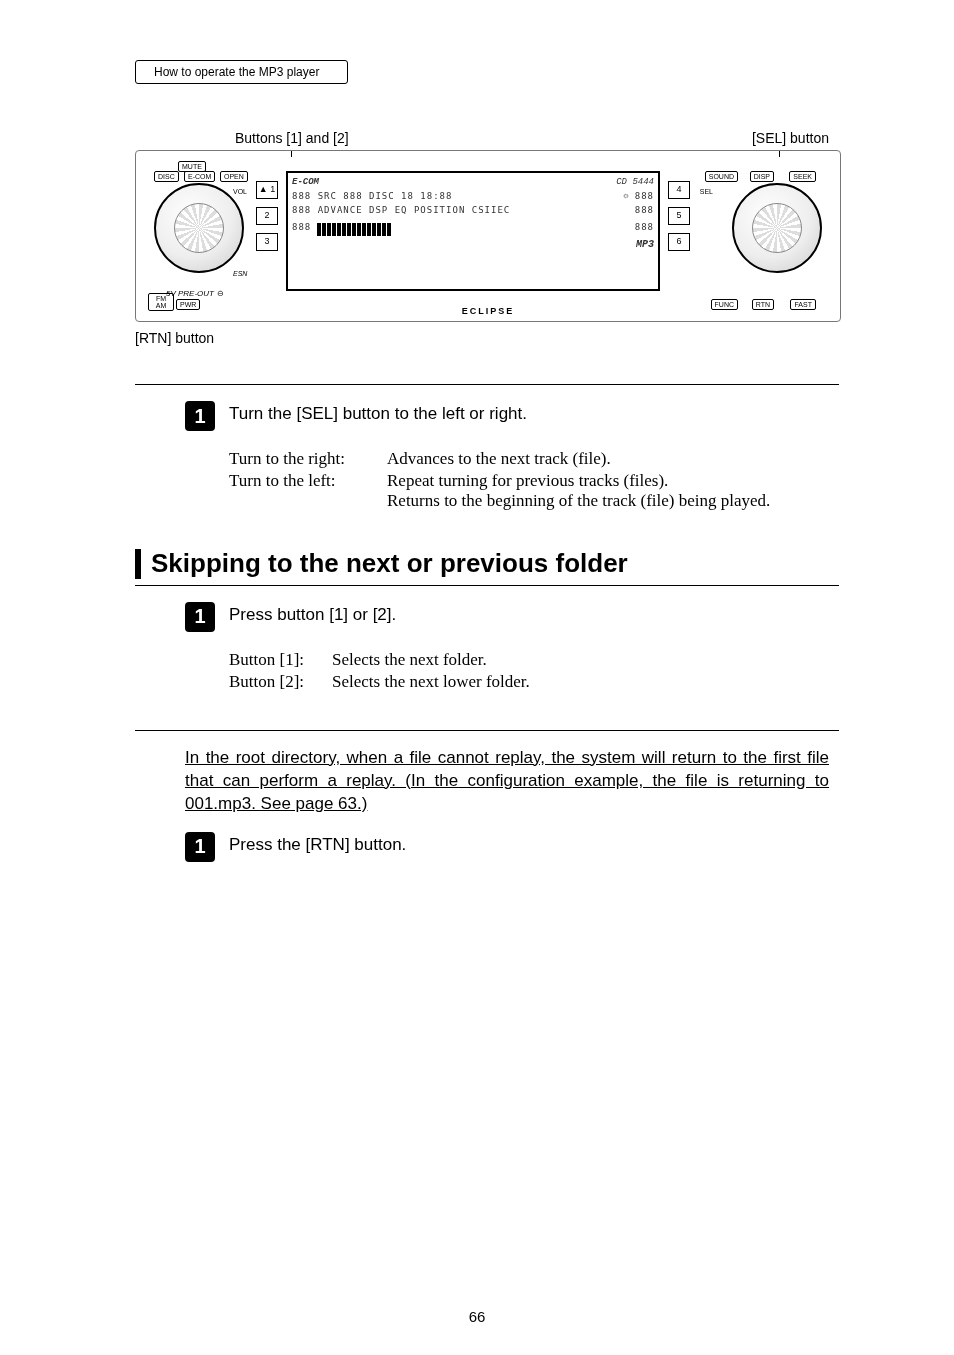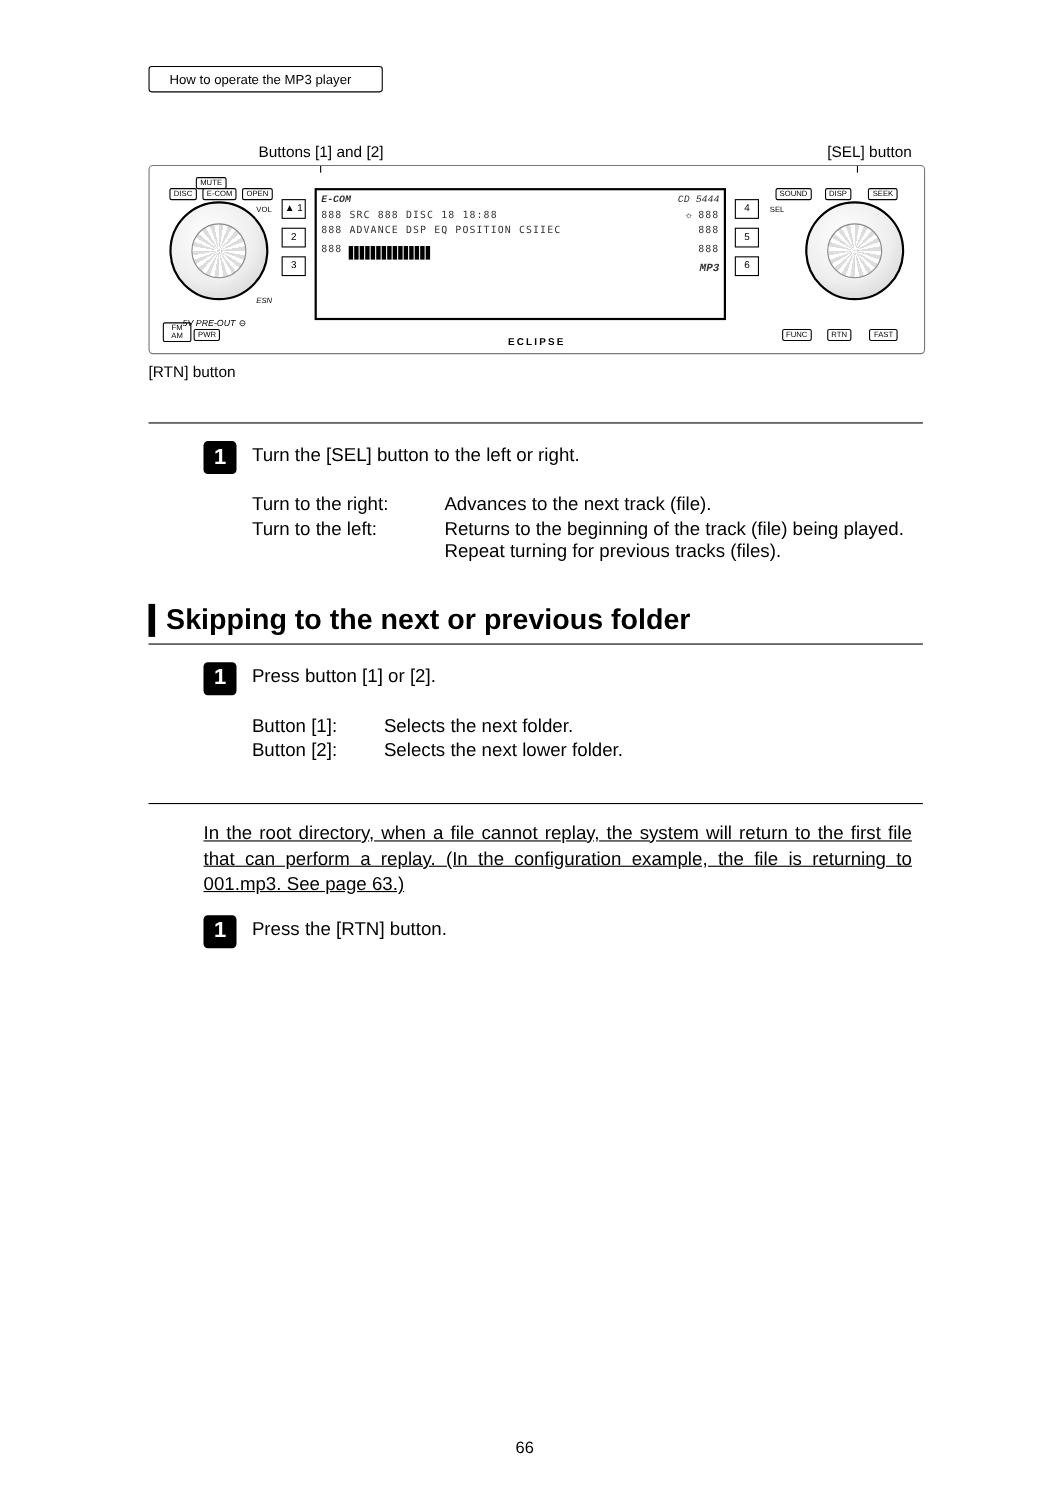--- a/index.html
+++ b/index.html
@@ -155,22 +155,23 @@
     margin-top: 3px;
   }
   .desc-block {
     margin-left: 94px;
     margin-top: 18px;
     margin-right: 10px;
     font-size: 17px;
   }
   .desc-row {
     display: flex;
-    gap: 25px;
+    gap: 8px;
     margin-bottom: 2px;
+    font-family: Liberation Serif, serif;
   }
   .desc-label {
     flex: 0 0 150px;
   }
   .desc-value {
     flex: 1;
     text-align: justify;
   }
   .section-intro {
     margin-left: 50px;
@@ -316,22 +317,22 @@
       <div class="step-text">Turn the [SEL] button to the left or right.</div>
     </div>
     <div class="desc-block">
       <div class="desc-row">
         <div class="desc-label">Turn to the right:</div>
         <div class="desc-value">Advances to the next track (file).</div>
       </div>
       <div class="desc-row">
         <div class="desc-label">Turn to the left:</div>
         <div class="desc-value">
+          <div>Repeat turning for previous tracks (files).</div>
           <div>Returns to the beginning of the track (file) being played.</div>
-          <div>Repeat turning for previous tracks (files).</div>
         </div>
       </div>
     </div>
   </div>
 
   <div class="section">
     <div class="section-title">Skipping to the next or previous folder</div>
     <hr class="section-rule">
     <div class="step">
       <div class="step-num">1</div>

